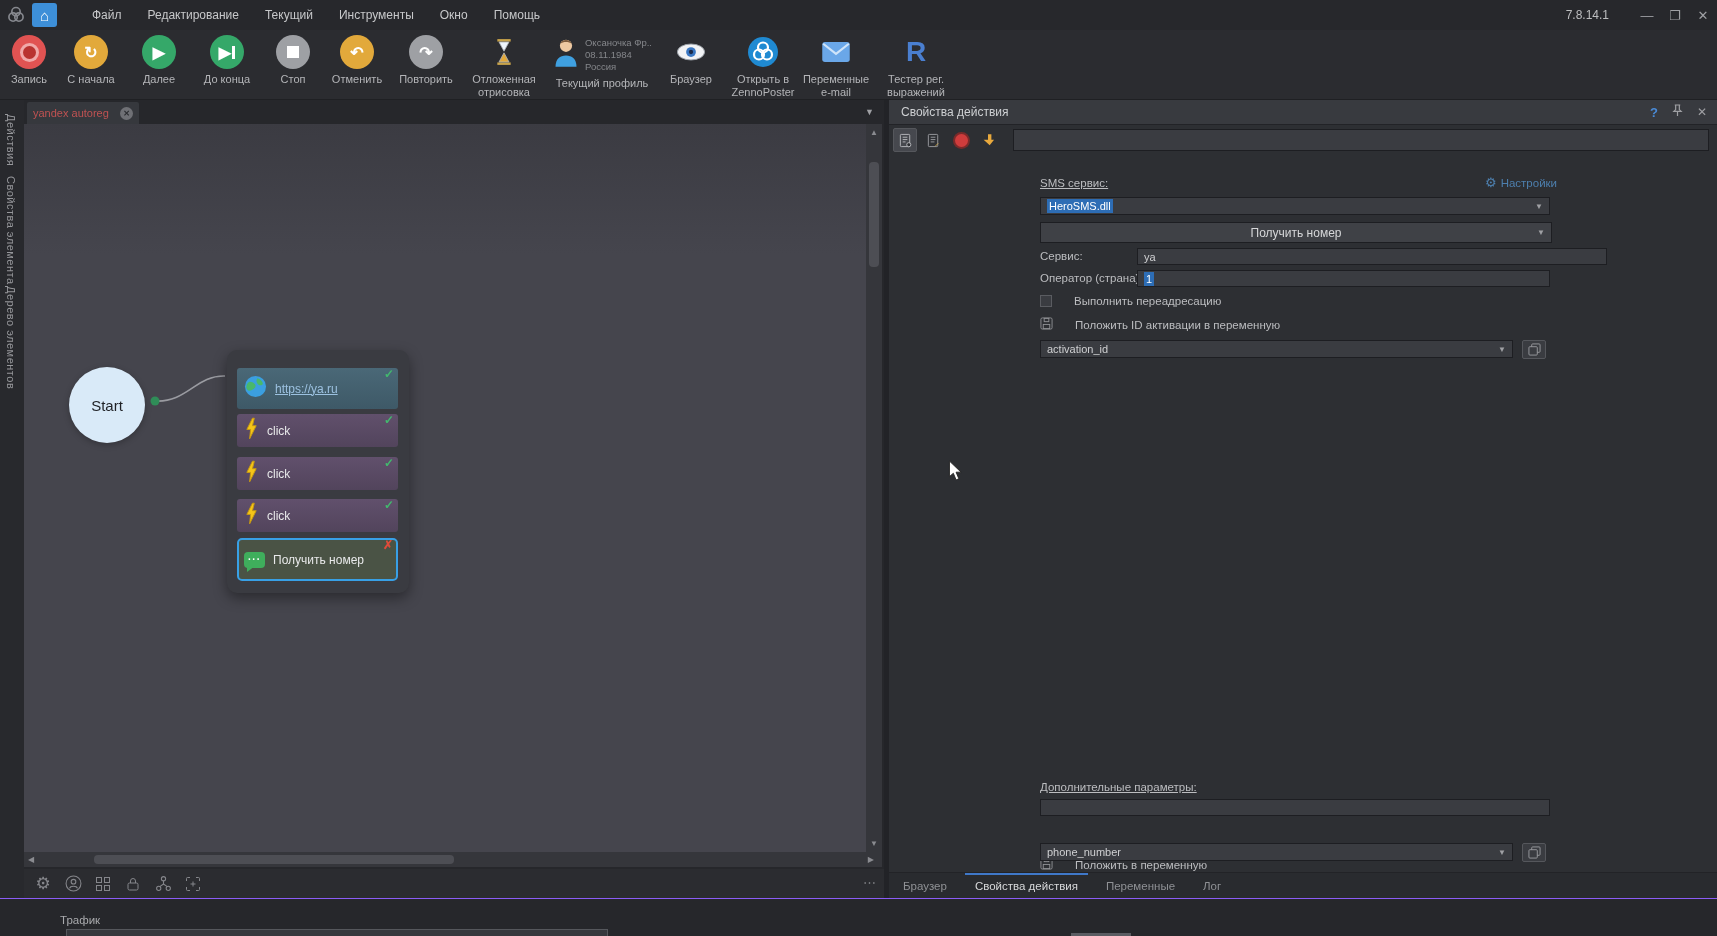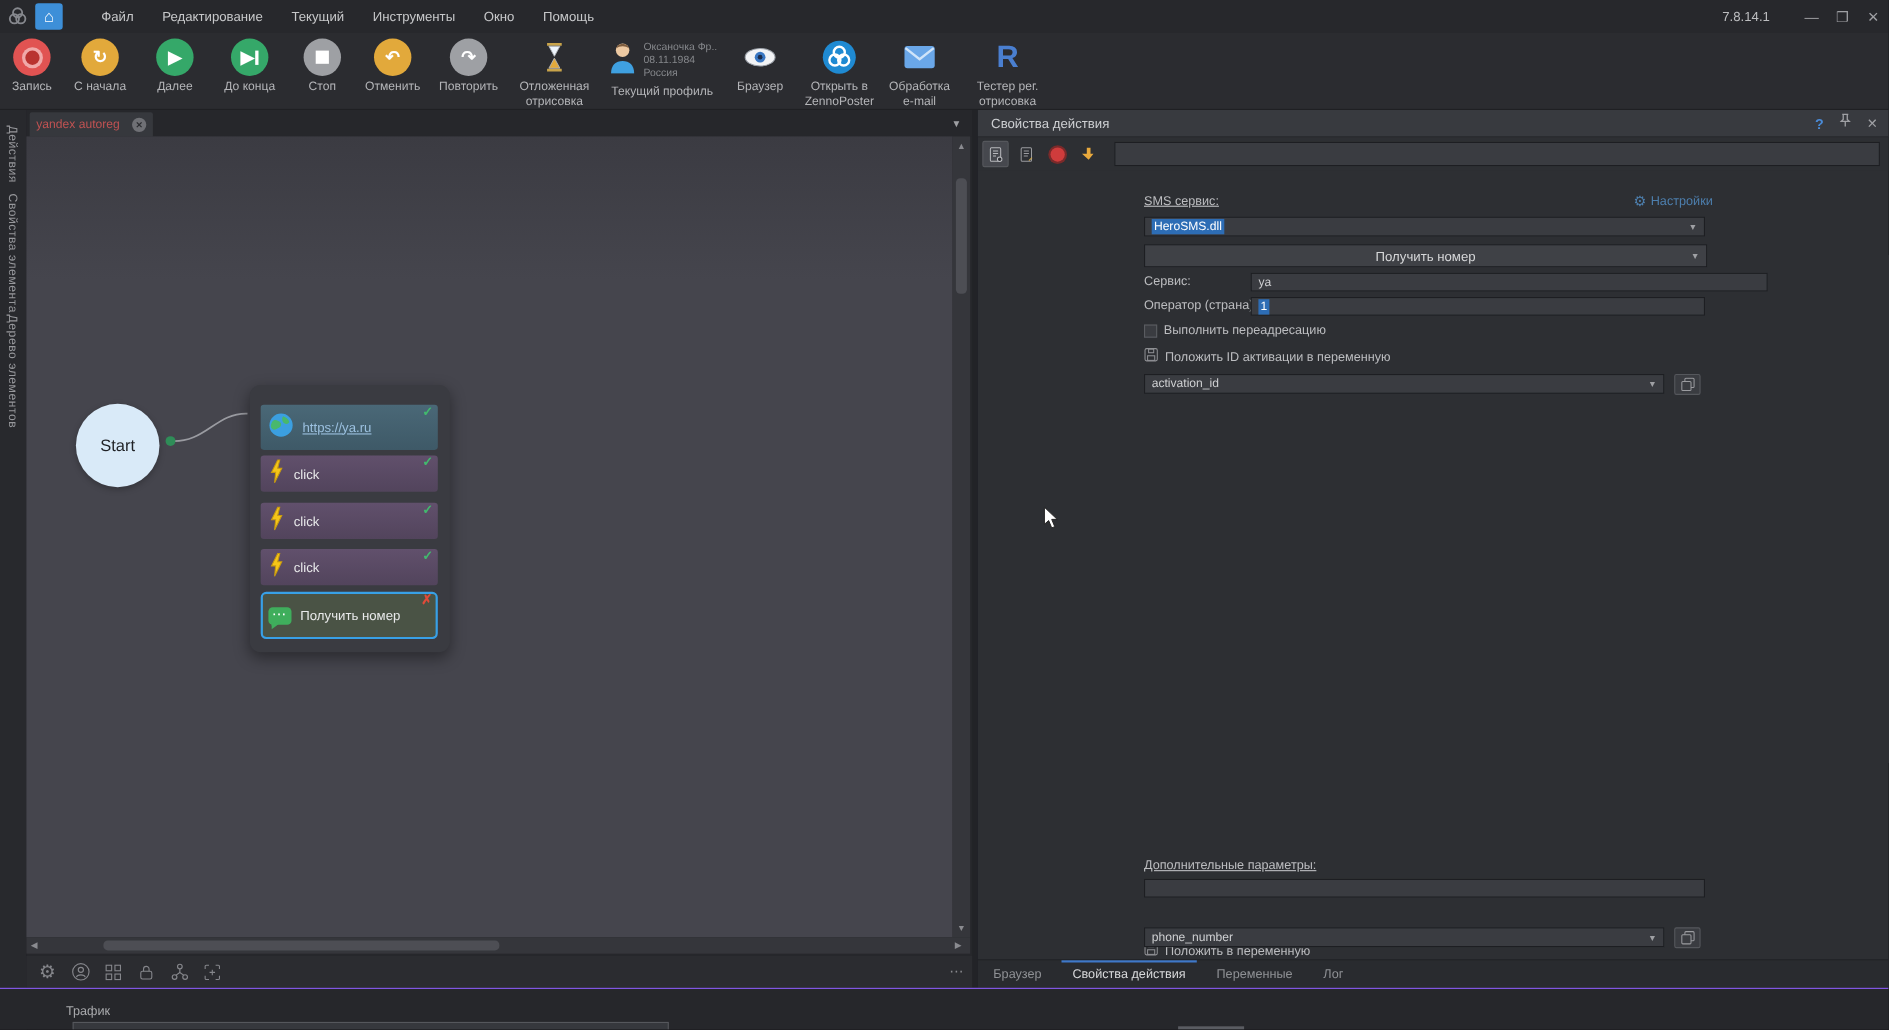--- a/index.html
+++ b/index.html
@@ -102,21 +102,21 @@
   .p-search{margin-left:8px;width:690px;height:18px;background:#3a3c41;border:1px solid #1d1e22;}
 
   .lbl{font-size:11.5px;color:#bcbdc0;}
   .lbl-u{text-decoration:underline;}
   .fld{background:#3a3c41;border:1px solid #1d1e22;box-sizing:border-box;color:#cfd0d2;
        font-size:11px;display:flex;align-items:center;padding:0 6px;}
   .dd-arrow{margin-left:auto;color:#9fa0a4;font-size:8px;}
   .sel-blue{background:#2d6db5;color:#fff;padding:1px 2px;}
   .copy-btn{position:absolute;width:24px;height:19px;background:#3a3c41;border:1px solid #55575c;
             box-sizing:border-box;border-radius:2px;display:flex;align-items:center;justify-content:center;}
-  .cb{display:flex;align-items:center;gap:6px;}
+  .cb{display:flex;align-items:center;gap:22px;}
   .cb-box{width:12px;height:12px;background:#3a3c41;border:1px solid #5a5c61;box-sizing:border-box;}
   .settings-link{display:flex;align-items:center;gap:4px;color:#4d7fae;font-size:11.5px;}
   .get-btn{background:#3f4146;border:1px solid #1d1e22;color:#d6d7d9;font-size:12px;
            display:flex;align-items:center;justify-content:center;position:relative;}
 
   .p-tabs{position:absolute;left:0;top:772px;width:828px;height:26px;background:#292b2f;
           border-top:1px solid #222327;display:flex;align-items:center;}
   .p-tab{font-size:11.5px;color:#8f9195;padding:0 14px;height:26px;display:flex;align-items:center;
          position:relative;}
   .p-tab.active{color:#d8d9db;}
@@ -249,25 +249,25 @@
       </div>
       <div class="tbi-label">Открыть в ZennoPoster</div>
     </div>
     <div class="tbi" style="width:68px">
       <div style="height:34px;display:flex;align-items:center">
         <svg width="30" height="22" viewBox="0 0 32 24">
           <rect x="1" y="1" width="30" height="22" rx="3" fill="#6aa7e8"></rect>
           <path d="M2 3 L16 14 L30 3" fill="none" stroke="#cfe4f9" stroke-width="2.4"></path>
         </svg>
       </div>
-      <div class="tbi-label">Обработка e-mail</div>
+      <div class="tbi-label">Переменные e-mail</div>
     </div>
     <div class="tbi" style="width:92px">
       <div style="height:34px;display:flex;align-items:center;color:#4a7fd0;font-size:28px;font-weight:bold">R</div>
-      <div class="tbi-label">Тестер рег. отрисовка</div>
+      <div class="tbi-label">Тестер рег. выражений</div>
     </div>
   </div>
 
   <div class="abs rail">
     <div class="vtab" style="top:14px">Действия</div>
     <div class="vtab" style="top:76px">Свойства элемента</div>
     <div class="vtab" style="top:186px">Дерево элементов</div>
   </div>
 
   <div class="abs canvas-panel">

